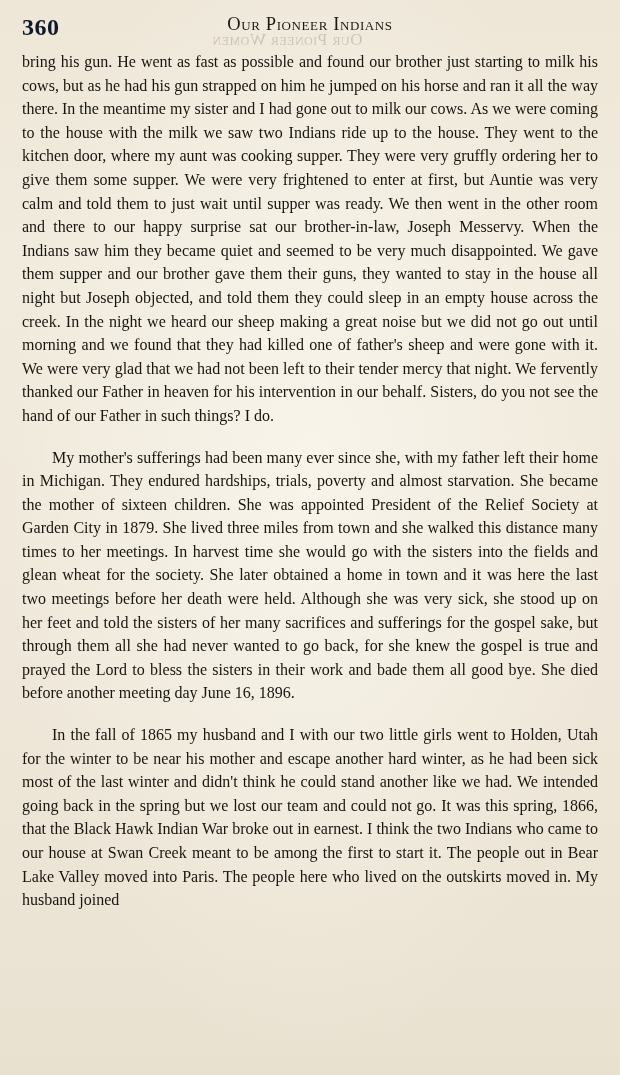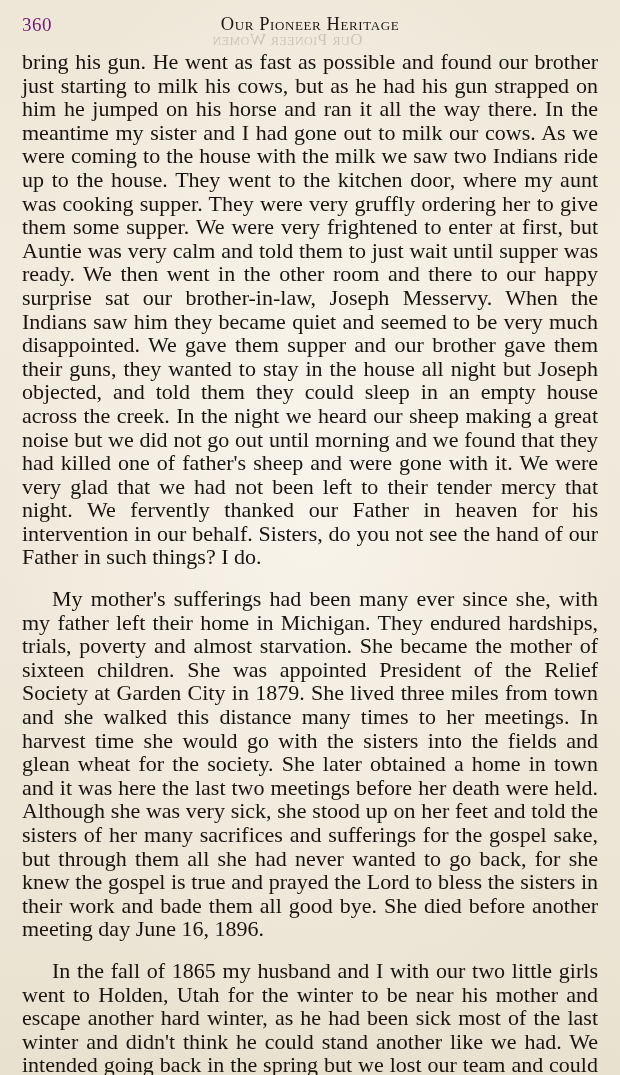--- a/index.html
+++ b/index.html
@@ -30,24 +30,25 @@
   }
   .header {
     display: flex;
     align-items: baseline;
     justify-content: flex-start;
     height: 26px;
     margin: 0 0 10px 0;
     position: relative;
   }
   .folio {
-    font-size: 19px;
-    color: #701a75;
+    font-size: 24px;
+    color: #0f172a;
     letter-spacing: 0.5px;
     font-family: "Liberation Serif", serif;
+    font-weight: bold;
   }
   .running-head {
     position: absolute;
     left: 0; right: 0;
     text-align: center;
     font-size: 18.5px;
     letter-spacing: 0.6px;
     color: #1b1813;
     font-variant: small-caps;
     text-transform: none;
@@ -61,21 +62,21 @@
     color: rgba(120,112,96,0.30);
     transform: scaleX(-1);
     font-variant: small-caps;
     letter-spacing: 0.5px;
     pointer-events: none;
   }
   p {
     margin: 0;
     text-align: justify;
     text-justify: inter-word;
-    font-size: 22px;
+    font-size: 16px;
     line-height: 23.6px;
     color: #17150f;
     hyphens: manual;
     position: relative;
     z-index: 2;
   }
   p.indent {
     text-indent: 30px;
     margin-top: 18px;
   }
@@ -85,21 +86,21 @@
 </style>
 </head>
 <body>
 
 <div class="page"></div>
 
 <div class="content">
 
   <div class="header">
     <span class="folio">360</span>
-    <span class="running-head">Our Pioneer Heritage</span>
+    <span class="running-head">Our Pioneer Indians</span>
     <span class="ghost-head">Our Pioneer Women</span>
   </div>
 
   <p class="first">bring his gun. He went as fast as possible and found our brother just starting to milk his cows, but as he had his gun strapped on him he jumped on his horse and ran it all the way there. In the meantime my sister and I had gone out to milk our cows. As we were coming to the house with the milk we saw two Indians ride up to the house. They went to the kitchen door, where my aunt was cooking supper. They were very gruffly ordering her to give them some supper. We were very frightened to enter at first, but Auntie was very calm and told them to just wait until supper was ready. We then went in the other room and there to our happy surprise sat our brother-in-law, Joseph Messervy. When the Indians saw him they became quiet and seemed to be very much disappointed. We gave them supper and our brother gave them their guns, they wanted to stay in the house all night but Joseph objected, and told them they could sleep in an empty house across the creek. In the night we heard our sheep making a great noise but we did not go out until morning and we found that they had killed one of father's sheep and were gone with it. We were very glad that we had not been left to their tender mercy that night. We fervently thanked our Father in heaven for his intervention in our behalf. Sisters, do you not see the hand of our Father in such things? I do.</p>
   <p class="indent">My mother's sufferings had been many ever since she, with my father left their home in Michigan. They endured hardships, trials, poverty and almost starvation. She became the mother of sixteen children. She was appointed President of the Relief Society at Garden City in 1879. She lived three miles from town and she walked this distance many times to her meetings. In harvest time she would go with the sisters into the fields and glean wheat for the society. She later obtained a home in town and it was here the last two meetings before her death were held. Although she was very sick, she stood up on her feet and told the sisters of her many sacrifices and sufferings for the gospel sake, but through them all she had never wanted to go back, for she knew the gospel is true and prayed the Lord to bless the sisters in their work and bade them all good bye. She died before another meeting day June 16, 1896.</p>
   <p class="indent">In the fall of 1865 my husband and I with our two little girls went to Holden, Utah for the winter to be near his mother and escape another hard winter, as he had been sick most of the last winter and didn't think he could stand another like we had. We intended going back in the spring but we lost our team and could not go. It was this spring, 1866, that the Black Hawk Indian War broke out in earnest. I think the two Indians who came to our house at Swan Creek meant to be among the first to start it. The people out in Bear Lake Valley moved into Paris. The people here who lived on the outskirts moved in. My husband joined</p>
 
 </div>
 
 </body></html>

